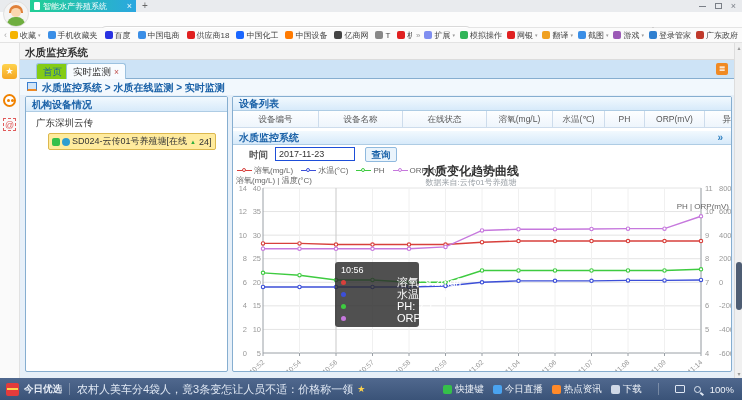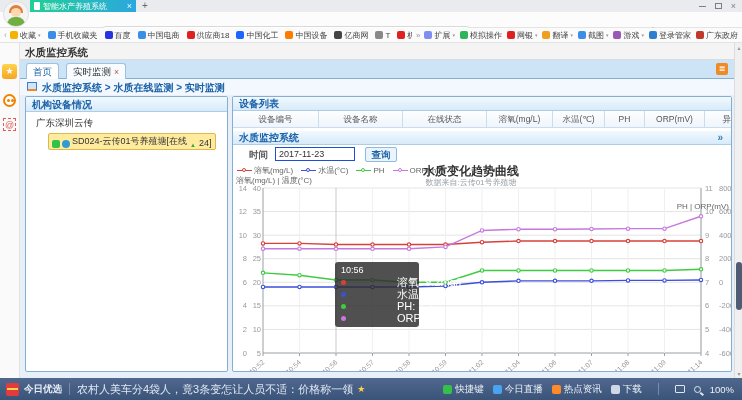--- a/index.html
+++ b/index.html
@@ -54,34 +54,34 @@
   #strip-weibo{left:3px;top:51px;width:13px;height:13px;background:#fff;border:2px solid #f08200;border-radius:50%;}
   #strip-weibo:after{content:"";position:absolute;left:2px;top:3px;width:3px;height:3px;border-radius:50%;background:#f08200;box-shadow:4px 0 0 #f08200;}
   #strip-at{left:3px;top:75px;width:13px;height:13px;border:1px dashed #e05a5a;color:#e05a5a;font-size:9px;text-align:center;line-height:12px;}
 
   
   #page{left:20px;top:43px;width:722px;height:335px;background:#e7f0f9;}
   #page-header{left:0;top:0;width:722px;height:17px;background:#f4f4f4;border-bottom:1px solid #dcdcdc;}
   #page-title{left:5px;top:3px;font-size:10.5px;font-weight:bold;color:#333;}
   #apptabs{left:0;top:17px;width:722px;height:19px;background:#cde3f6;border-bottom:1px solid #86aed0;}
   .apptab{top:3px;height:16px;border:1px solid #9cc2e0;border-bottom:none;border-radius:3px 3px 0 0;font-size:9.5px;line-height:15px;text-align:center;padding:0 6px;}
-  #apptab-home{left:6px;background:#ffffff;color:#1b62a8;}
+  #apptab-home{left:16px;background:#84cc16;color:#1b62a8;}
   #apptab-rt{left:46px;background:#f8fcff;color:#333;}
   #apptab-rt .x{color:#c0504d;font-size:8.5px;margin-left:3px;}
   #tabbar-action{right:14px;top:3px;width:12px;height:12px;background:#f08a24;border-radius:2px;color:#fff;font-size:8px;text-align:center;line-height:12px;}
   #breadcrumb-row{left:0;top:36px;width:722px;height:16px;background:#f2f8fd;}
   #bc-icon{left:7px;top:3px;width:10px;height:9px;border:1px solid #3a7fd0;background:#cfe4f8;border-bottom:2px solid #f08a24;}
   #breadcrumb{left:22px;top:2px;font-size:10px;font-weight:bold;color:#1b62a8;white-space:nowrap;}
 
   
   .panel-hd{background:linear-gradient(#f2f9fe,#d7eafa);border-bottom:1px solid #aecce4;color:#1b62a8;font-weight:bold;font-size:10px;}
   #left-panel{left:5px;top:53px;width:203px;height:276px;background:#fff;border:1px solid #86aed0;border-radius:2px;overflow:hidden;}
   #left-panel-hd{height:15px;line-height:15px;padding-left:6px;}
   #tree-root{margin:5px 0 0 10px;font-size:9.5px;color:#333;white-space:nowrap;}
-  #tree-node{margin:3px 0 0 22px;display:inline-flex;align-items:flex-end;gap:2px;background:#ffeb9e;border:1px solid #dcb84e;border-radius:2px;padding:1px 3px;font-size:9px;color:#333;white-space:nowrap;}
+  #tree-node{margin:3px 0 0 22px;display:inline-flex;align-items:center;gap:2px;background:#ffeb9e;border:1px solid #dcb84e;border-radius:2px;padding:1px 3px;font-size:9px;color:#333;white-space:nowrap;}
   .nd-ic1{width:8px;height:8px;border-radius:2px;background:#35c04a;flex:0 0 auto;}
   .nd-ic2{width:8px;height:8px;border-radius:50%;background:#2f9dd0;flex:0 0 auto;}
   .nd-tri{color:#2fae3e;font-size:6px;margin:0 1px;}
 
   #right-panel{left:212px;top:53px;width:500px;height:276px;background:#fff;border:1px solid #86aed0;border-radius:2px;overflow:hidden;}
   #device-hd{height:14px;line-height:14px;padding-left:6px;}
   #device-cols{position:absolute;left:0;top:14px;width:498px;height:17px;display:flex;overflow:hidden;border-bottom:1px solid #cddcec;}
   .dcol{flex:0 0 auto;border-right:1px solid #cddcec;background:linear-gradient(#fdfeff,#eef5fc);font-size:8.5px;color:#555;text-align:center;line-height:16px;white-space:nowrap;}
   #curve-hd{position:absolute;left:0;top:34px;width:498px;height:14px;line-height:14px;padding-left:6px;}
   #curve-collapse{position:absolute;right:8px;top:0;color:#2f80c0;font-size:10px;}

